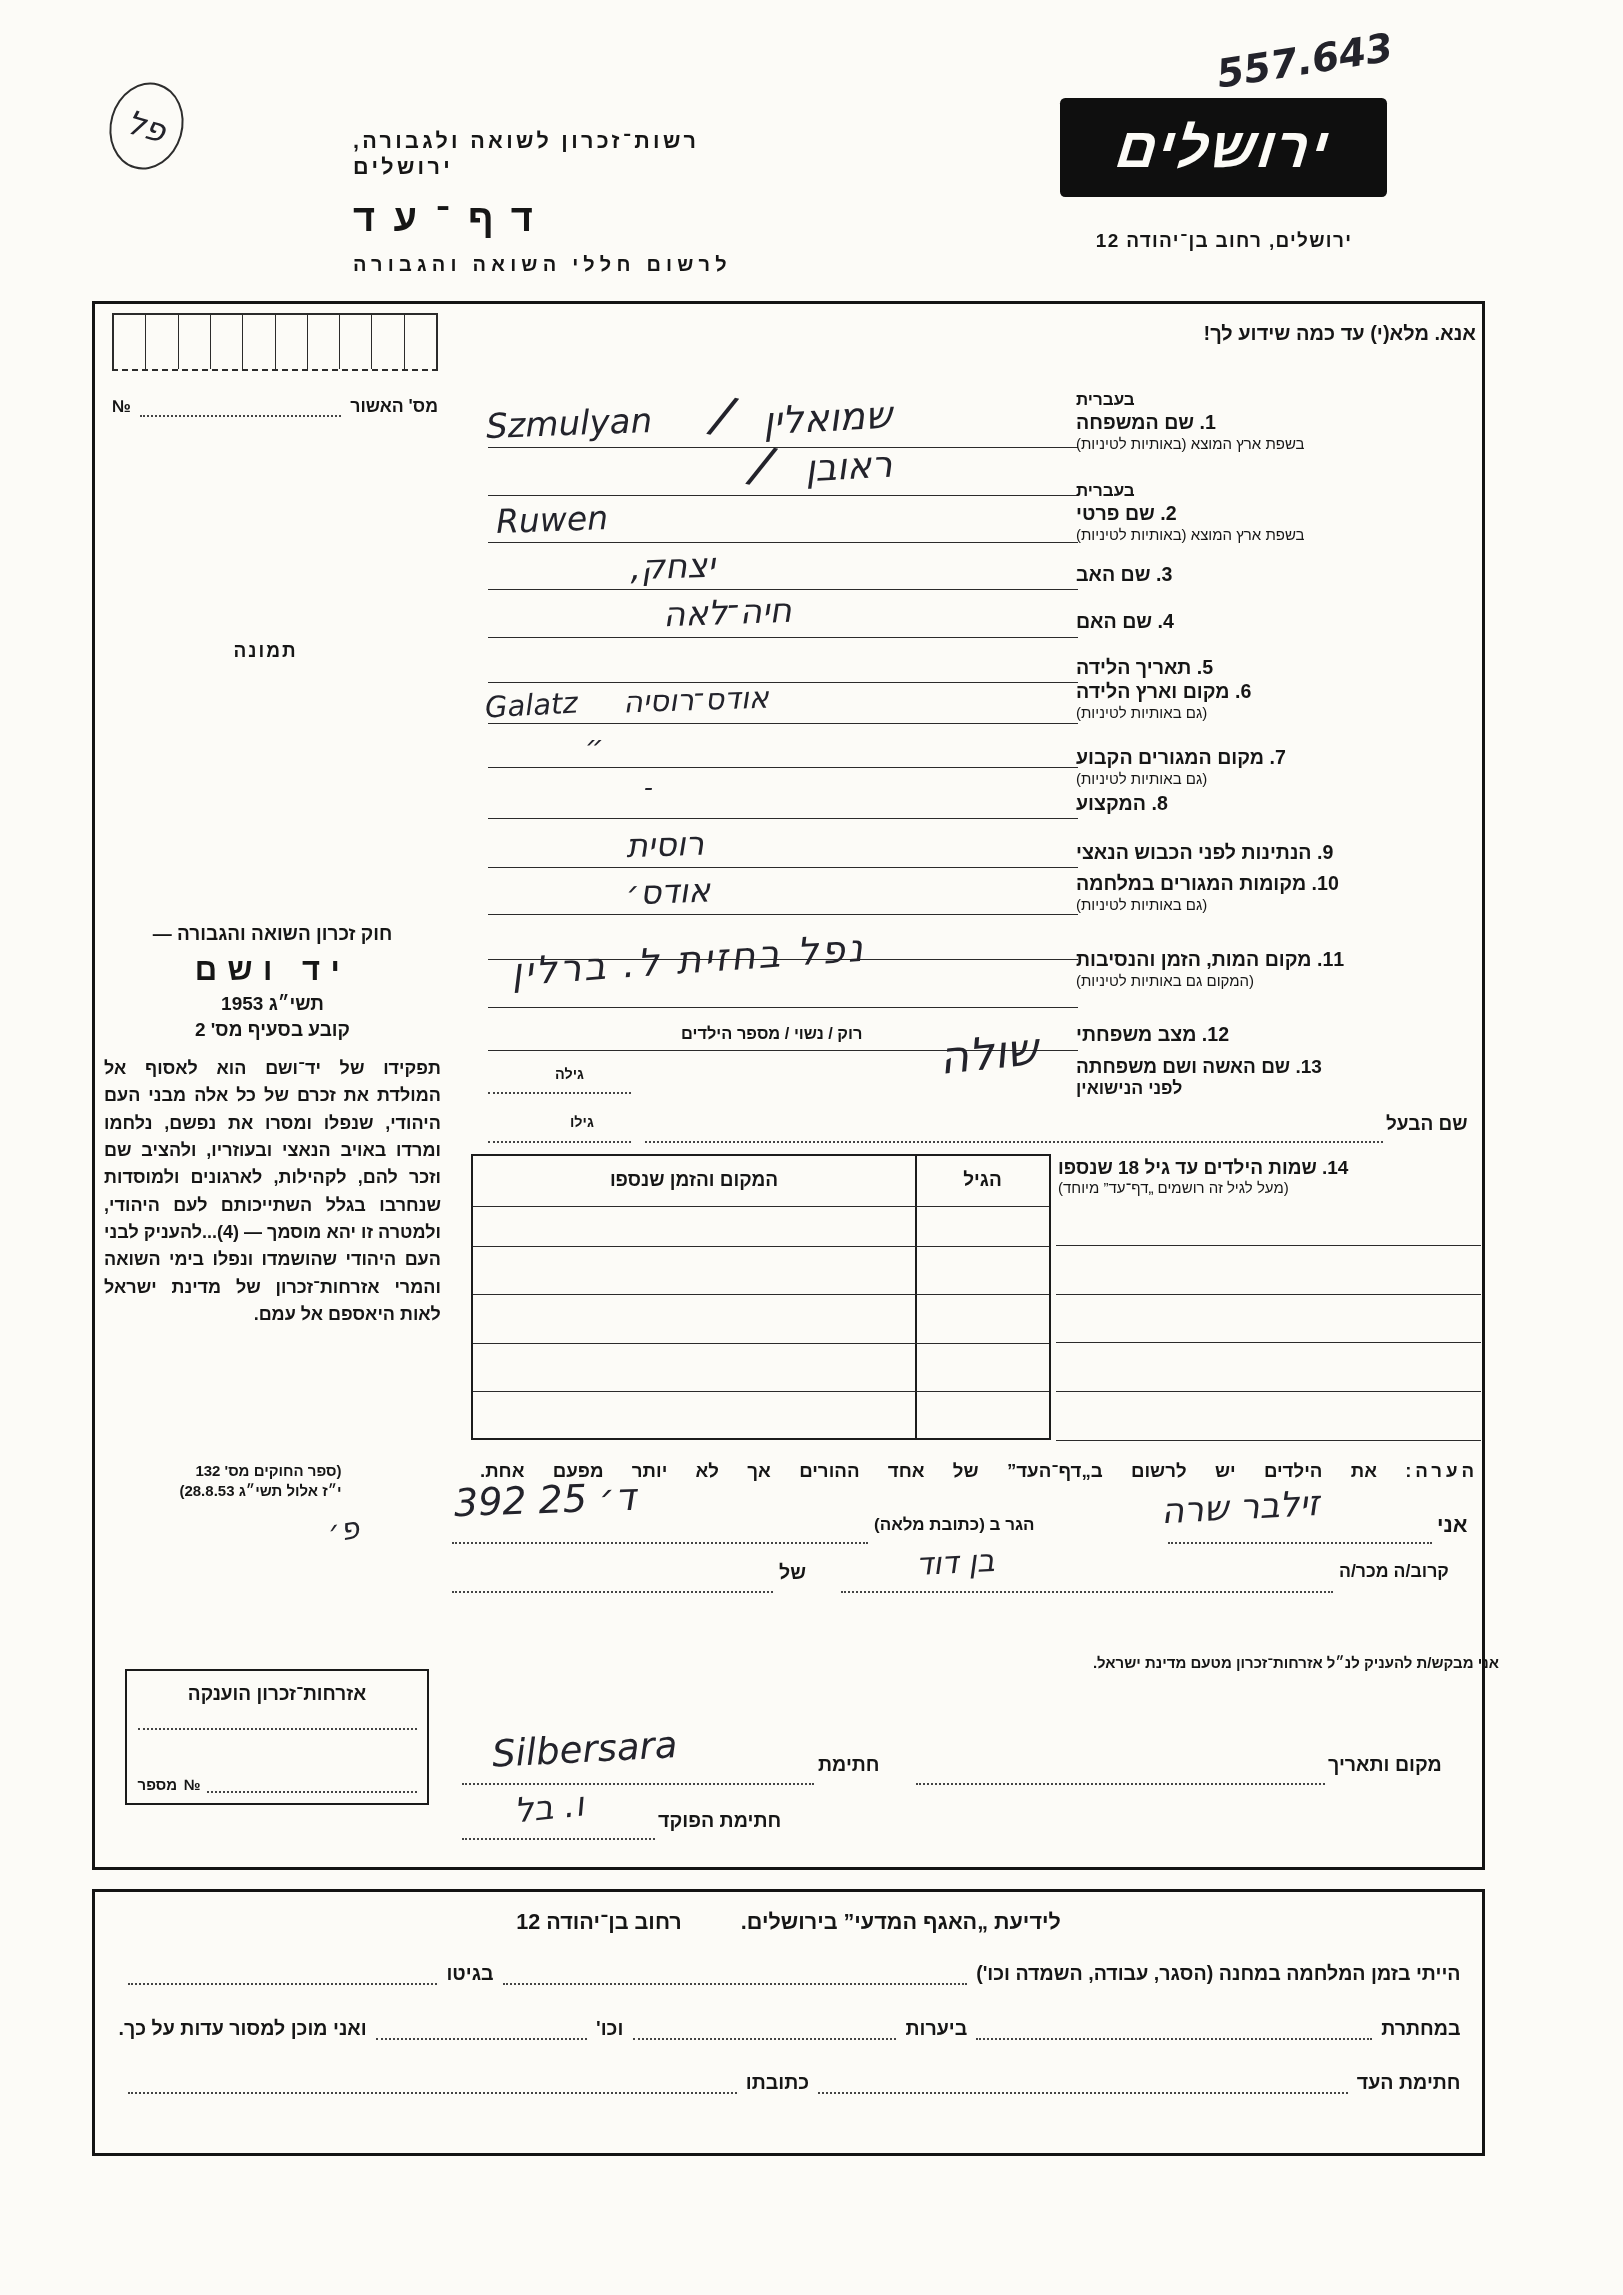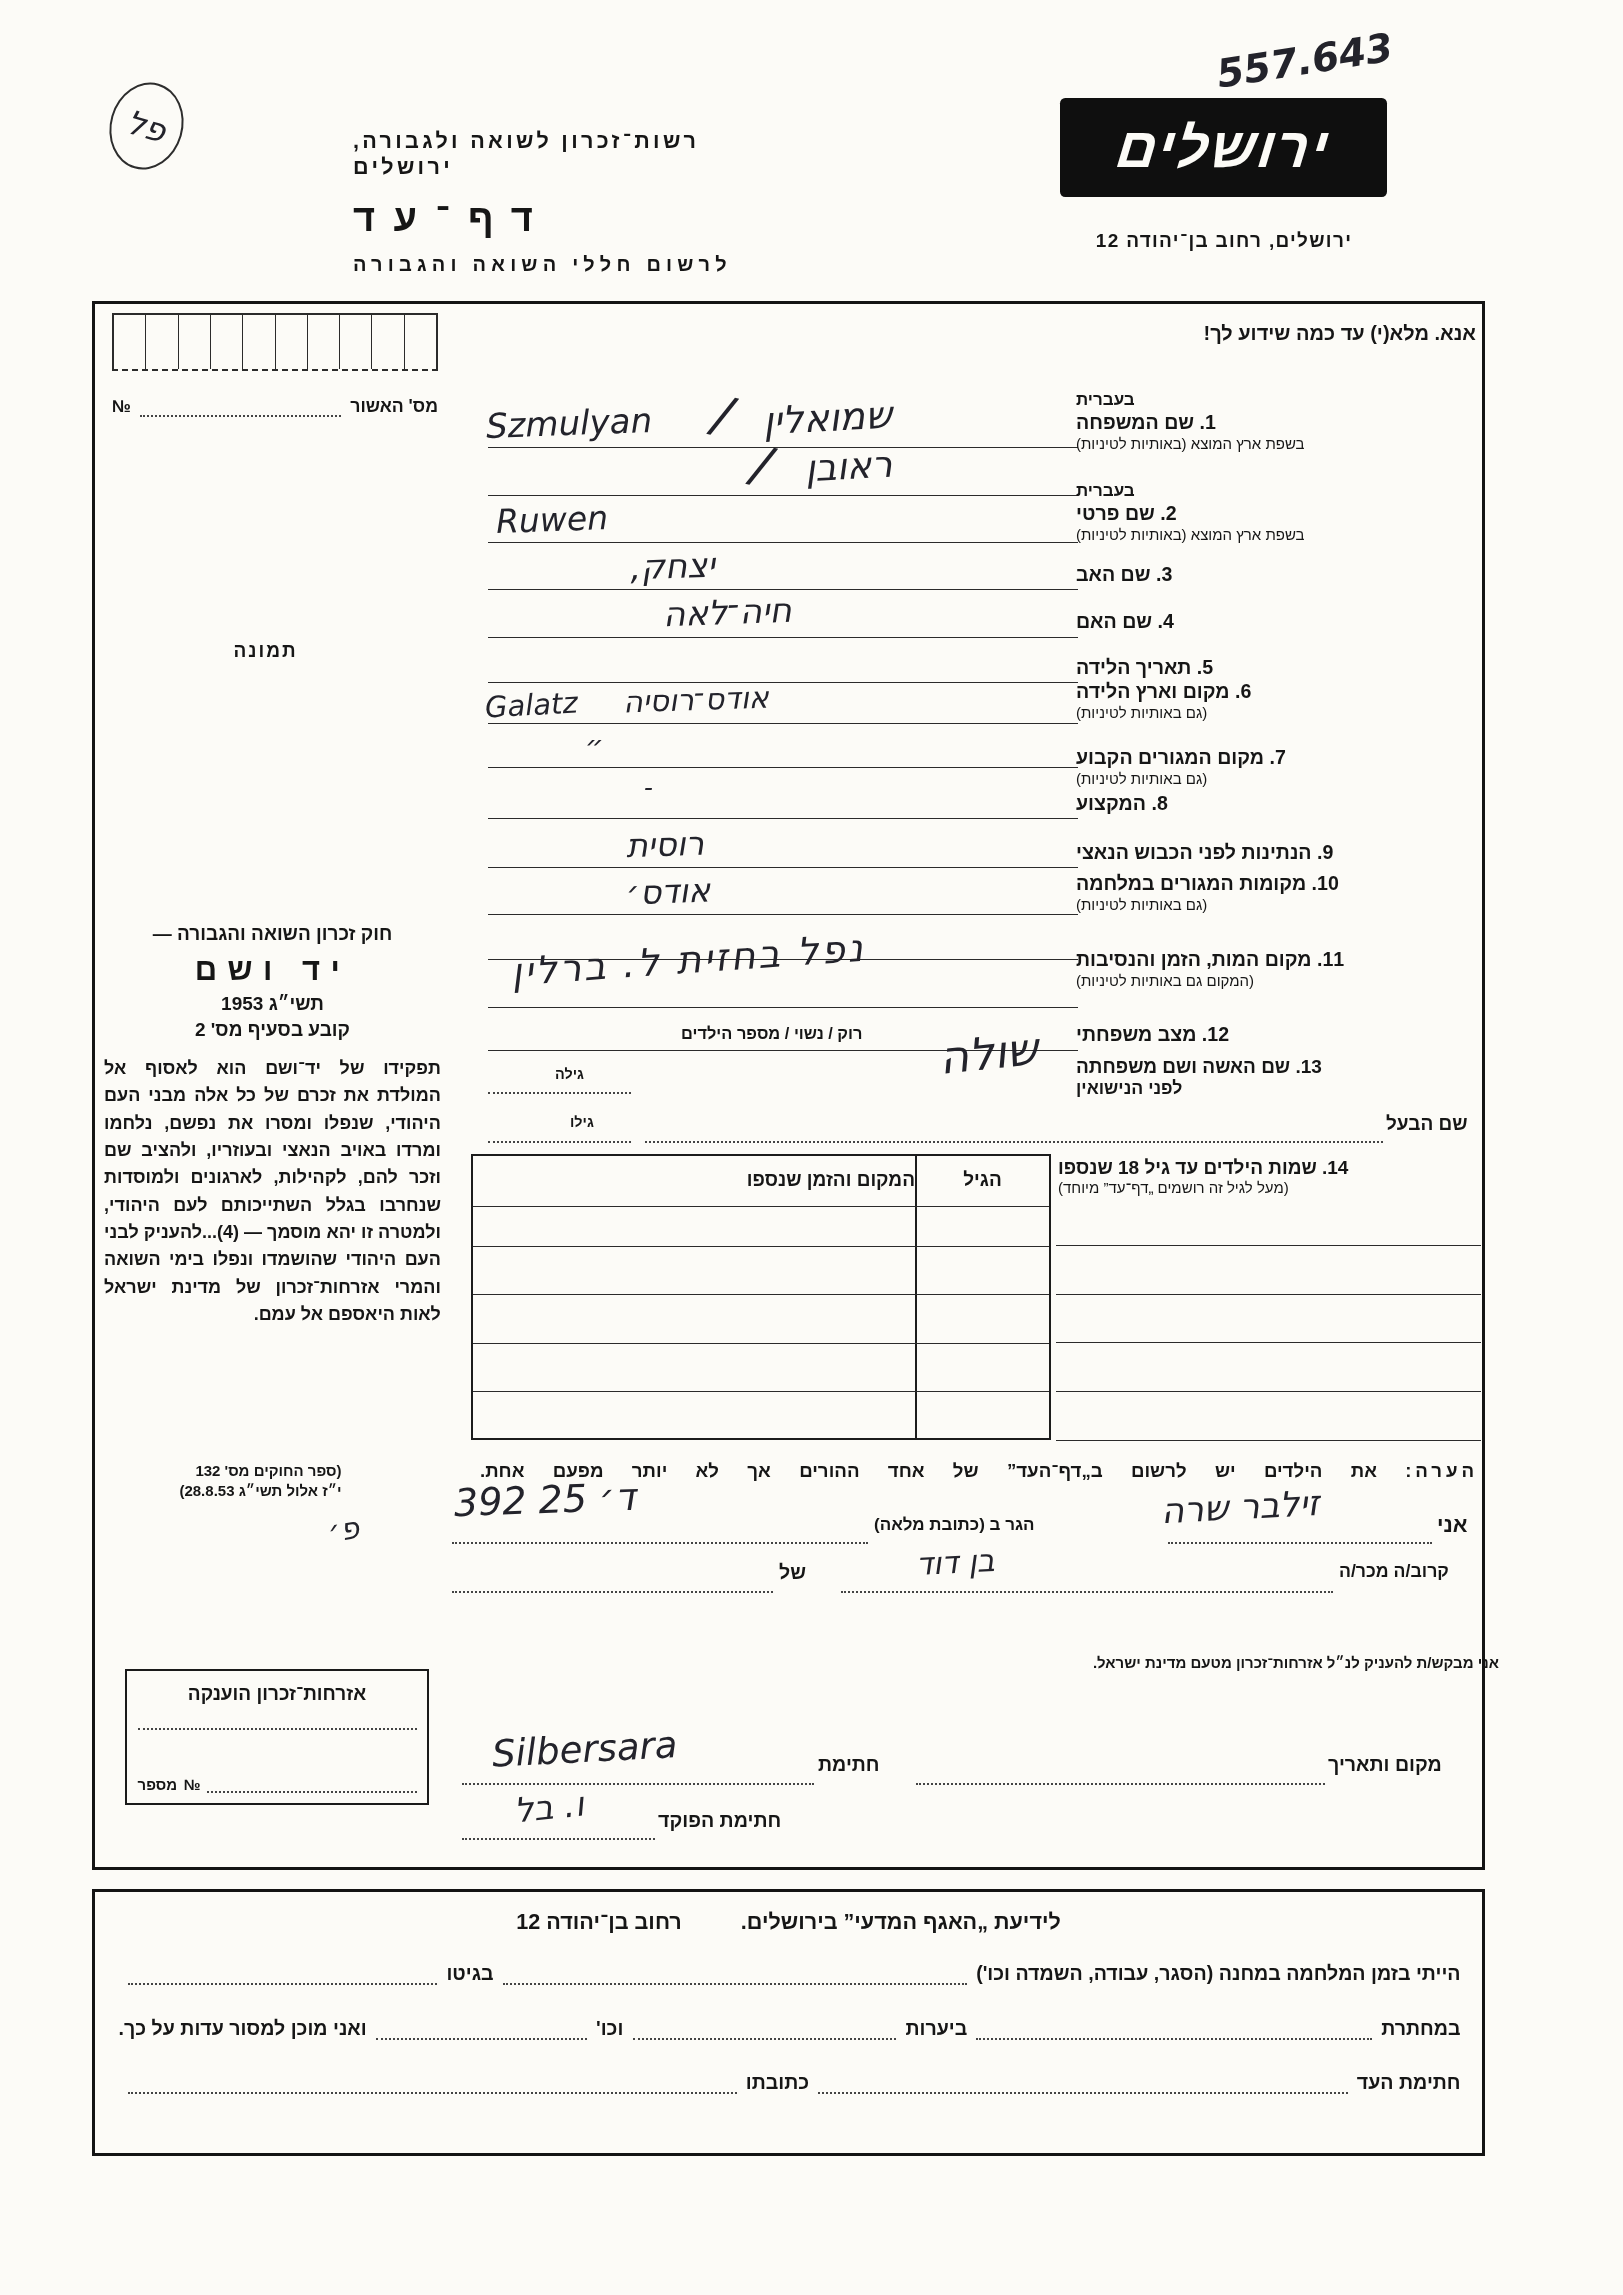--- a/index.html
+++ b/index.html
@@ -154,21 +154,21 @@
     <div class="hand" style="left:528px;top:378px;font-size:30px;transform:rotate(-2deg)">אודס־רוסיה</div>
     <div class="hand" style="left:390px;top:384px;font-size:29px;direction:ltr;transform:rotate(-3deg)">Galatz</div>
     <div class="hand" style="left:490px;top:425px;font-size:29px">״</div>
     <div class="hand" style="left:549px;top:475px;font-size:25px">־</div>
     <div class="hand" style="left:531px;top:521px;font-size:33px;transform:rotate(-2deg)">רוסית</div>
     <div class="hand" style="left:531px;top:568px;font-size:33px;transform:rotate(-2deg)">אודס׳</div>
     <div class="hand" style="left:416px;top:634px;font-size:38px;letter-spacing:2.6px;transform:rotate(-4deg)">נפל בחזית ל. ברלין</div>
     <div class="hand" style="left:844px;top:723px;font-size:45px;transform:rotate(-6deg)">שולה</div>
 
     <div class="abs" style="left:376px;top:850px;width:580px;height:286px;border:2px solid #1c1c1c">
-      <div class="abs b" style="left:0;top:13px;width:442px;text-align:right;font-size:19px">המקום והזמן שנספו</div>
+      <div class="abs b" style="left:0;top:13px;width:442px;text-align:center;font-size:19px">המקום והזמן שנספו</div>
       <div class="abs b" style="left:442px;top:13px;width:135px;text-align:center;font-size:19px">הגיל</div>
       <div class="abs" style="left:442px;top:0;height:282px;border-left:2px solid #1c1c1c"></div>
       <div class="wline" style="left:0;top:50px;width:576px"></div>
       <div class="wline" style="left:0;top:90px;width:576px"></div>
       <div class="wline" style="left:0;top:138px;width:576px"></div>
       <div class="wline" style="left:0;top:187px;width:576px"></div>
       <div class="wline" style="left:0;top:235px;width:576px"></div>
     </div>
     <div class="lblblock" style="top:852px;width:418px;left:963px">
       <div class="fl" style="font-size:19px">14. שמות הילדים עד גיל 18 שנספו</div>

